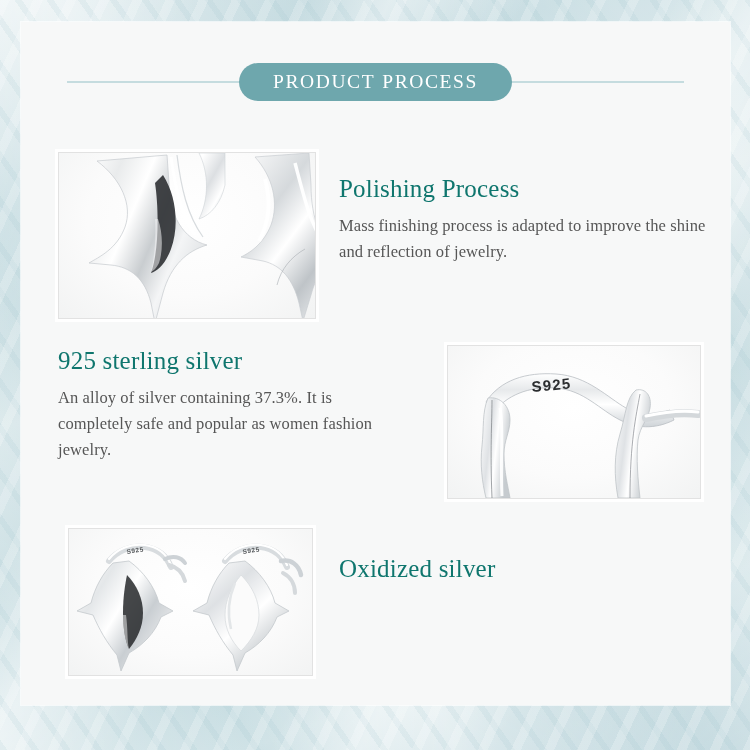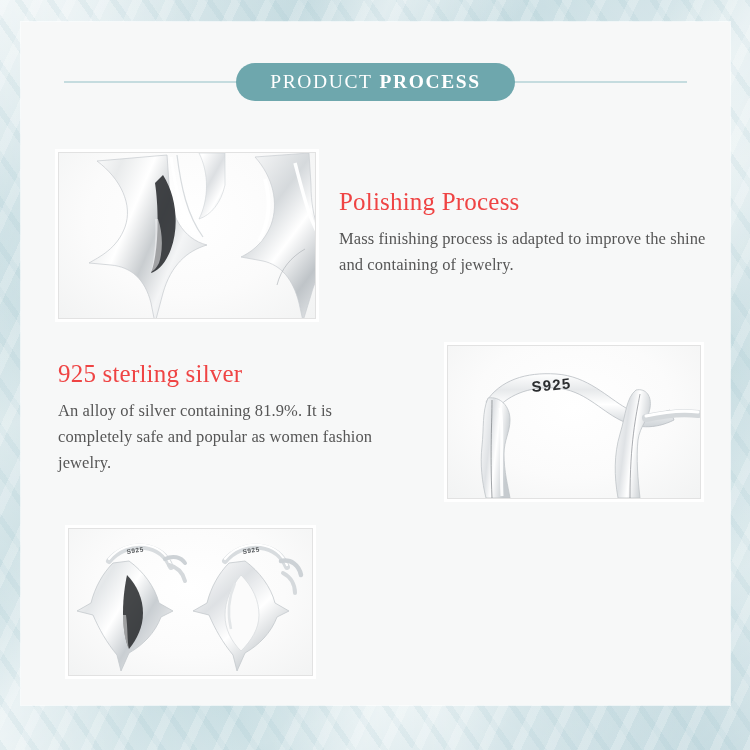--- a/index.html
+++ b/index.html
@@ -79,21 +79,21 @@
     background: #6ea7ad;
     border-radius: 22px;
     padding: 9px 34px 10px 34px;
     color: #ffffff;
     letter-spacing: 1.6px;
     font-size: 19.5px;
     white-space: nowrap;
     line-height: 1;
   }
   .title-pill .t-light { font-weight: 400; }
-  .title-pill .t-bold  { font-weight: 700; margin-left: 7px; }
+  .title-pill .t-bold  { font-weight: 400; margin-left: 7px; }
 
   
   .photo {
     position: absolute;
     background: #fafafa;
     border: 1px solid #e2e2e2;
     box-shadow: 0 0 0 3px #ffffff;
     overflow: hidden;
   }
   .photo-inner {
@@ -101,24 +101,24 @@
     inset: 0;
     background: radial-gradient(ellipse at 50% 40%, #ffffff 0%, #fbfbfb 55%, #f2f3f3 100%);
   }
   #photo-1 { left: 37px;  top: 130px; width: 256px; height: 165px; }
   #photo-2 { left: 426px; top: 323px; width: 252px; height: 152px; }
   #photo-3 { left: 47px;  top: 506px; width: 243px; height: 146px; }
 
   
   .block { position: absolute; }
   .block h2 {
-    margin: 16px 0 10px 0;
+    margin: 3px 0 10px 0;
     font-weight: 400;
     font-size: 25px;
-    color: #ef4444;
+    color: #0f766e;
     letter-spacing: 0.2px;
     line-height: 1.1;
   }
   .block p {
     margin: 0;
     font-size: 16.5px;
     line-height: 1.58;
     color: #565656;
     letter-spacing: 0.1px;
   }
@@ -182,26 +182,26 @@
                  C 222 112, 234 126, 240 150 L 244 168 L 252 142 C 258 120, 268 106, 282 100
                  C 262 92, 252 66, 252 32 L 250 0 Z" fill="url(#sv2)" stroke="#c8cdd1" stroke-width="0.7"></path>
         <path d="M236 10 C 244 40, 250 66, 262 86" fill="none" stroke="#ffffff" stroke-width="3.5" opacity="0.95"></path>
         <path d="M246 96 C 232 104, 222 116, 218 132" fill="none" stroke="#a9aeb2" stroke-width="1" opacity="0.6"></path>
         <path d="M206 26 C 212 48, 210 70, 200 88" fill="none" stroke="#ffffff" stroke-width="4" opacity="0.85"></path>
       </svg>
     </div>
 
     <div class="block" id="block-1">
       <h2>Polishing Process</h2>
-      <p>Mass finishing process is adapted to improve the shine and containing of jewelry.</p>
+      <p>Mass finishing process is adapted to improve the shine and reflection of jewelry.</p>
     </div>
 
     <div class="block" id="block-2">
       <h2>925 sterling silver</h2>
-      <p>An alloy of silver containing 81.9%. It is completely safe and popular as women fashion jewelry.</p>
+      <p>An alloy of silver containing 37.3%. It is completely safe and popular as women fashion jewelry.</p>
     </div>
 
     <div class="photo" id="photo-2">
       <div class="photo-inner"></div>
       <svg viewBox="0 0 252 152" width="252" height="152" style="position:absolute;inset:0">
         <defs>
           <linearGradient id="bar1" x1="0" y1="0" x2="0" y2="1">
             <stop offset="0%" stop-color="#ffffff"></stop>
             <stop offset="30%" stop-color="#e7e9eb"></stop>
             <stop offset="58%" stop-color="#ffffff"></stop>
@@ -279,16 +279,17 @@
 
         <path d="M156 32 C 164 22, 178 16, 192 18 C 206 20, 214 28, 218 38" fill="none" stroke="#d8dcdf" stroke-width="6" stroke-linecap="round"></path>
         <path d="M156 30 C 164 20, 178 14, 192 16 C 206 18, 214 26, 218 36" fill="none" stroke="#ffffff" stroke-width="2.2" stroke-linecap="round"></path>
         <text x="174" y="25" font-family="'Liberation Sans', sans-serif" font-size="6.5" font-weight="600" fill="#55585b" letter-spacing="0.5" transform="rotate(-9 174 25)">S925</text>
         <path d="M212 32 C 222 30, 230 36, 232 46" fill="none" stroke="#cdd2d6" stroke-width="4.5" stroke-linecap="round"></path>
         <path d="M214 44 C 222 48, 226 56, 226 64" fill="none" stroke="#d5d9dc" stroke-width="4" stroke-linecap="round"></path>
       </svg>
     </div>
 
     <div class="block" id="block-3">
+      <h2>Oxidized silver</h2>
     </div>
 
   </div>
 </div>
 
 </body></html>

